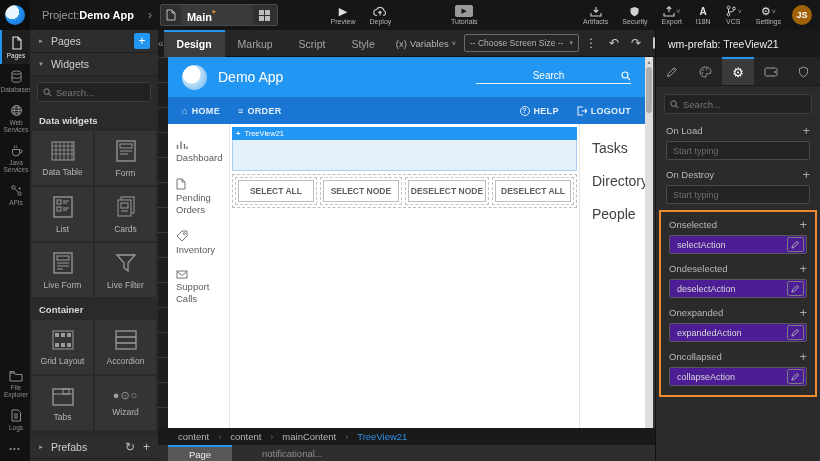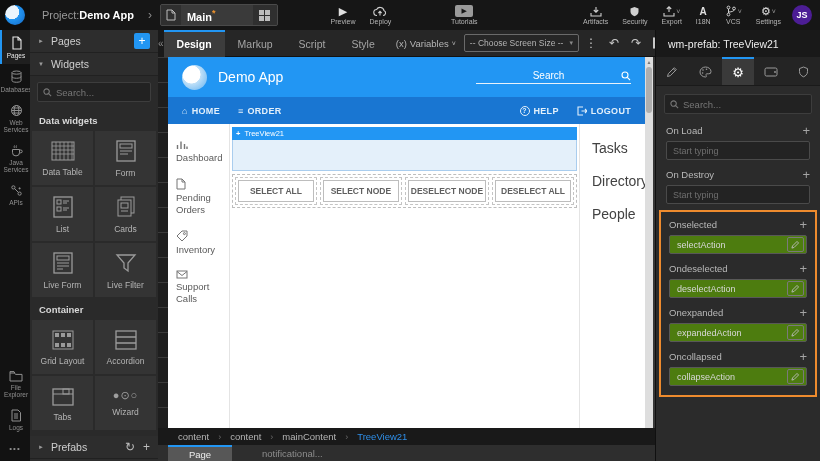--- a/index.html
+++ b/index.html
@@ -18,21 +18,21 @@
   .page-sel { display:flex; align-items:center; background:#3a3a3a; border:1px solid #4a4a4a; height:22px; width:118px; border-radius:2px; overflow:hidden; }
   .page-sel .pgico { width:20px; height:100%; background:#2f2f2f; display:flex; align-items:center; justify-content:center; }
   .page-sel .pgname { flex:1; color:#fff; font-size:11px; font-weight:bold; padding-left:6px; }
   .page-sel .star { color:#f0932c; font-size:9px; vertical-align:super; }
   .page-sel .gridico { width:24px; height:100%; background:#2f2f2f; display:grid; grid-template-columns:5px 5px; grid-gap:1px; align-content:center; justify-content:center; }
   .page-sel .gridico i { width:5px; height:5px; background:#bdbdbd; }
   .tb-act { display:flex; flex-direction:column; align-items:center; justify-content:center; height:30px; margin:0 7px; color:#bdbdbd; cursor:pointer; }
   .tb-act .lbl { font-size:7px; color:#b5b5b5; margin-top:1px; white-space:nowrap; }
   .tb-act .glyph { font-size:11px; line-height:11px; color:#e0e0e0; }
   .chev-mini { font-size:7px; color:#9a9a9a; margin-left:1px; align-self:center; }
-  .avatar { width:20px; height:20px; border-radius:50%; background:#4c1d95; color:#fff; font-size:9px; font-weight:bold;
+  .avatar { width:20px; height:20px; border-radius:50%; background:#a16207; color:#fff; font-size:9px; font-weight:bold;
     display:flex; align-items:center; justify-content:center; margin:0 8px 0 4px; }
   .spacer { flex:1; }
   .tut-box { width:18px; height:12px; background:#9a9a9a; border-radius:2px; display:flex; align-items:center; justify-content:center; color:#161616; font-size:7px; }
 
   
   .rail { position:absolute; left:0; top:30px; width:30px; height:431px; background:#121212; display:flex; flex-direction:column; }
   .rail-item { display:flex; flex-direction:column; align-items:center; padding:6px 0 5px; cursor:pointer; border-left:2px solid transparent; }
   .rail-item .rlbl { font-size:6.5px; color:#8f8f8f; text-align:center; line-height:7px; margin-top:2px; }
   .rail-item.active { background:#1f1f1f; border-left:2px solid #2296f3; }
   .rail-item.active .rlbl { color:#e8e8e8; }
@@ -122,21 +122,21 @@
   .rp-search { margin:8px 8px 4px; height:20px; background:#222; border:1px solid #3d3d3d; border-radius:2px; display:flex; align-items:center; padding:0 5px; }
   .rp-search input { flex:1; background:transparent; border:none; outline:none; color:#bbb; font-size:9.5px; width:100px; font-family:inherit; }
   .rp-search input::placeholder { color:#777; }
   .ev-group { padding:4px 10px 2px; }
   .ev-head { display:flex; align-items:center; height:16px; }
   .ev-label { color:#b9b9b9; font-size:9.5px; }
   .ev-plus { margin-left:auto; color:#a5a5a5; font-size:13px; cursor:pointer; line-height:13px; }
   .ev-input { margin-top:3px; height:19px; background:#232323; border:1px solid #4a4a4a; border-radius:2px; display:flex; align-items:center; padding:0 6px; }
   .ev-input input { flex:1; background:transparent; border:none; outline:none; color:#bbb; font-size:9px; width:90px; font-family:inherit; }
   .ev-input input::placeholder { color:#6e6e6e; }
-  .ev-value { margin-top:3px; height:19px; background:#4d7c0f; border:1px solid #585858; border-radius:2px; display:flex; align-items:center; padding:0 2px 0 7px; }
+  .ev-value { margin-top:3px; height:19px; background:#4c1d95; border:1px solid #585858; border-radius:2px; display:flex; align-items:center; padding:0 2px 0 7px; }
   .ev-value .vtxt { flex:1; color:#d8d8d8; font-size:9px; }
   .edit-btn { width:17px; height:15px; border:1px solid #7a7a7a; border-radius:2px; display:flex; align-items:center; justify-content:center; cursor:pointer; }
   .hl-box { border:2px solid #ee8b2e; margin:4px 3px 0; padding:0 0 7px; }
   .hl-box .ev-group { padding:4px 8px 2px; }
 </style>
 </head>
 <body>
 
 <div class="topbar">
   <div class="logo-box">

